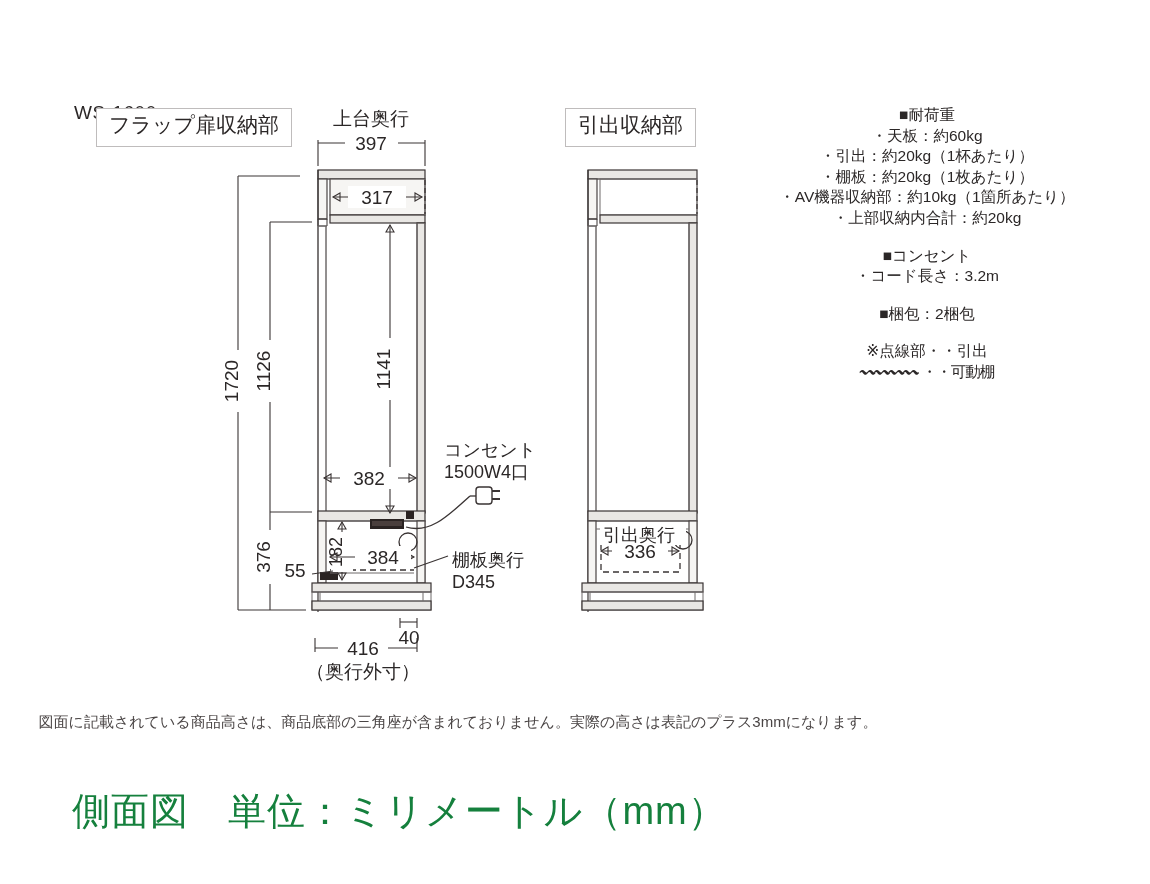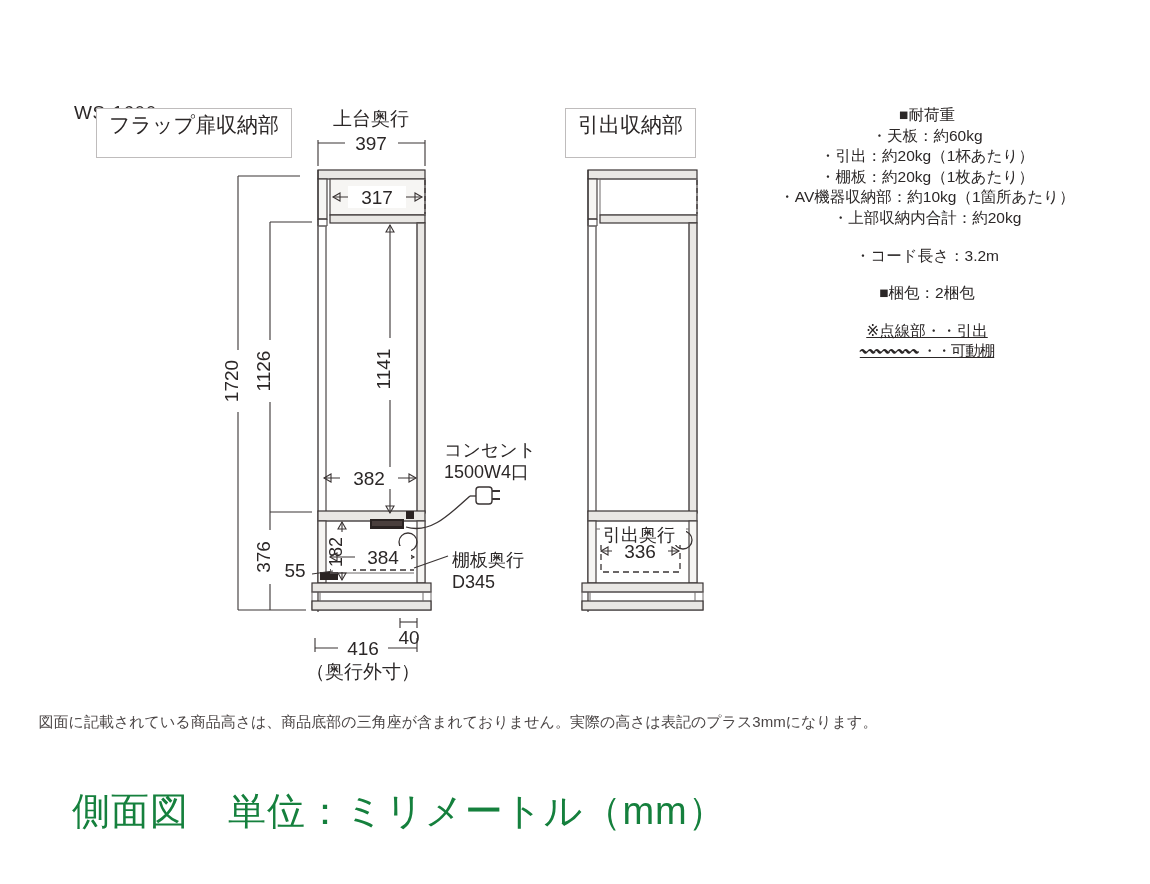--- a/index.html
+++ b/index.html
@@ -1,38 +1,38 @@
 <!DOCTYPE html>
 <html><head>
 <meta charset="utf-8">
 <style>
   html,body{margin:0;padding:0;background:#fff;}
   body{width:1150px;height:884px;position:relative;overflow:hidden;
        font-family:"Liberation Sans","DejaVu Sans",sans-serif;color:#231f1f;}
   .abs{position:absolute;}
   #model-code{left:74px;top:58px;font-size:19px;letter-spacing:.5px;color:#2b2727;margin-top:44px;}
   .section-label{border:1px solid #bfbcbc;background:#fff;font-size:21px;
-       color:#2b2727;padding:4px 12px 21px 12px;line-height:1.1;white-space:nowrap;}
+       color:#2b2727;padding:4px 12px 10px 12px;line-height:1.1;white-space:nowrap;}
   #label-flap{left:96px;top:108px;}
   #label-drawer{left:565px;top:108px;text-align:right;}
   svg{position:absolute;left:0;top:0;}
   .dimtxt{font-size:19px;fill:#2b2727;font-family:"Liberation Sans","DejaVu Sans",sans-serif;}
   .dimtxt.small{font-size:18px;}
   .anno{font-size:18px;fill:#2b2727;font-family:"Liberation Sans","DejaVu Sans",sans-serif;}
   .ln{stroke:#3a3434;fill:none;}
   .thin{stroke:#6f6a6a;stroke-width:1;fill:none;}
   .dimline{stroke:#3a3434;stroke-width:1.1;fill:none;}
   .panel{fill:#e9e7e4;stroke:#3a3434;stroke-width:1.2;}
   .panel-l{fill:#f6f5f3;stroke:#4a4444;stroke-width:1.2;}
   .dark{fill:#2a2322;}
   .dashed{stroke:#3a3434;stroke-width:1.3;fill:none;stroke-dasharray:6 4;}
   .dashed2{stroke:#3a3434;stroke-width:1.2;fill:none;stroke-dasharray:5 3;}
   #spec-block{left:762px;top:105px;width:330px;font-size:15.5px;line-height:20.6px;color:#2b2727;text-align:center;}
   #spec-block .grp{margin-bottom:17px;}
-  #spec-block .grp:last-child{margin-bottom:0;text-decoration:underline;}
+  #spec-block .grp:last-child{margin-bottom:0;}
   #spec-block div{white-space:nowrap;}
   #disclaimer{left:0;top:713px;width:916px;text-align:center;font-size:15px;color:#4a4545;}
   #bottom-heading{left:72px;top:786px;font-size:38px;color:#15803d;letter-spacing:1px;}
   .wavy{font-family:"DejaVu Sans",sans-serif;letter-spacing:-1px;}
 </style>
 </head>
 <body>
 
 <div class="abs" id="model-code">WS-1600</div>
 
@@ -241,20 +241,21 @@
 <div class="abs" id="spec-block">
     <div class="grp">
       <div>■耐荷重</div>
       <div>・天板：約60kg</div>
       <div>・引出：約20kg（1杯あたり）</div>
       <div>・棚板：約20kg（1枚あたり）</div>
       <div>・AV機器収納部：約10kg（1箇所あたり）</div>
       <div>・上部収納内合計：約20kg</div>
     </div>
     <div class="grp">
+      <div>■コンセント</div>
       <div>・コード長さ：3.2m</div>
     </div>
     <div class="grp">
       <div>■梱包：2梱包</div>
     </div>
     <div class="grp">
       <div>※点線部・・引出</div>
       <div class="wavy">〰〰〰〰 ・・可動棚</div>
     </div>
   </div>

